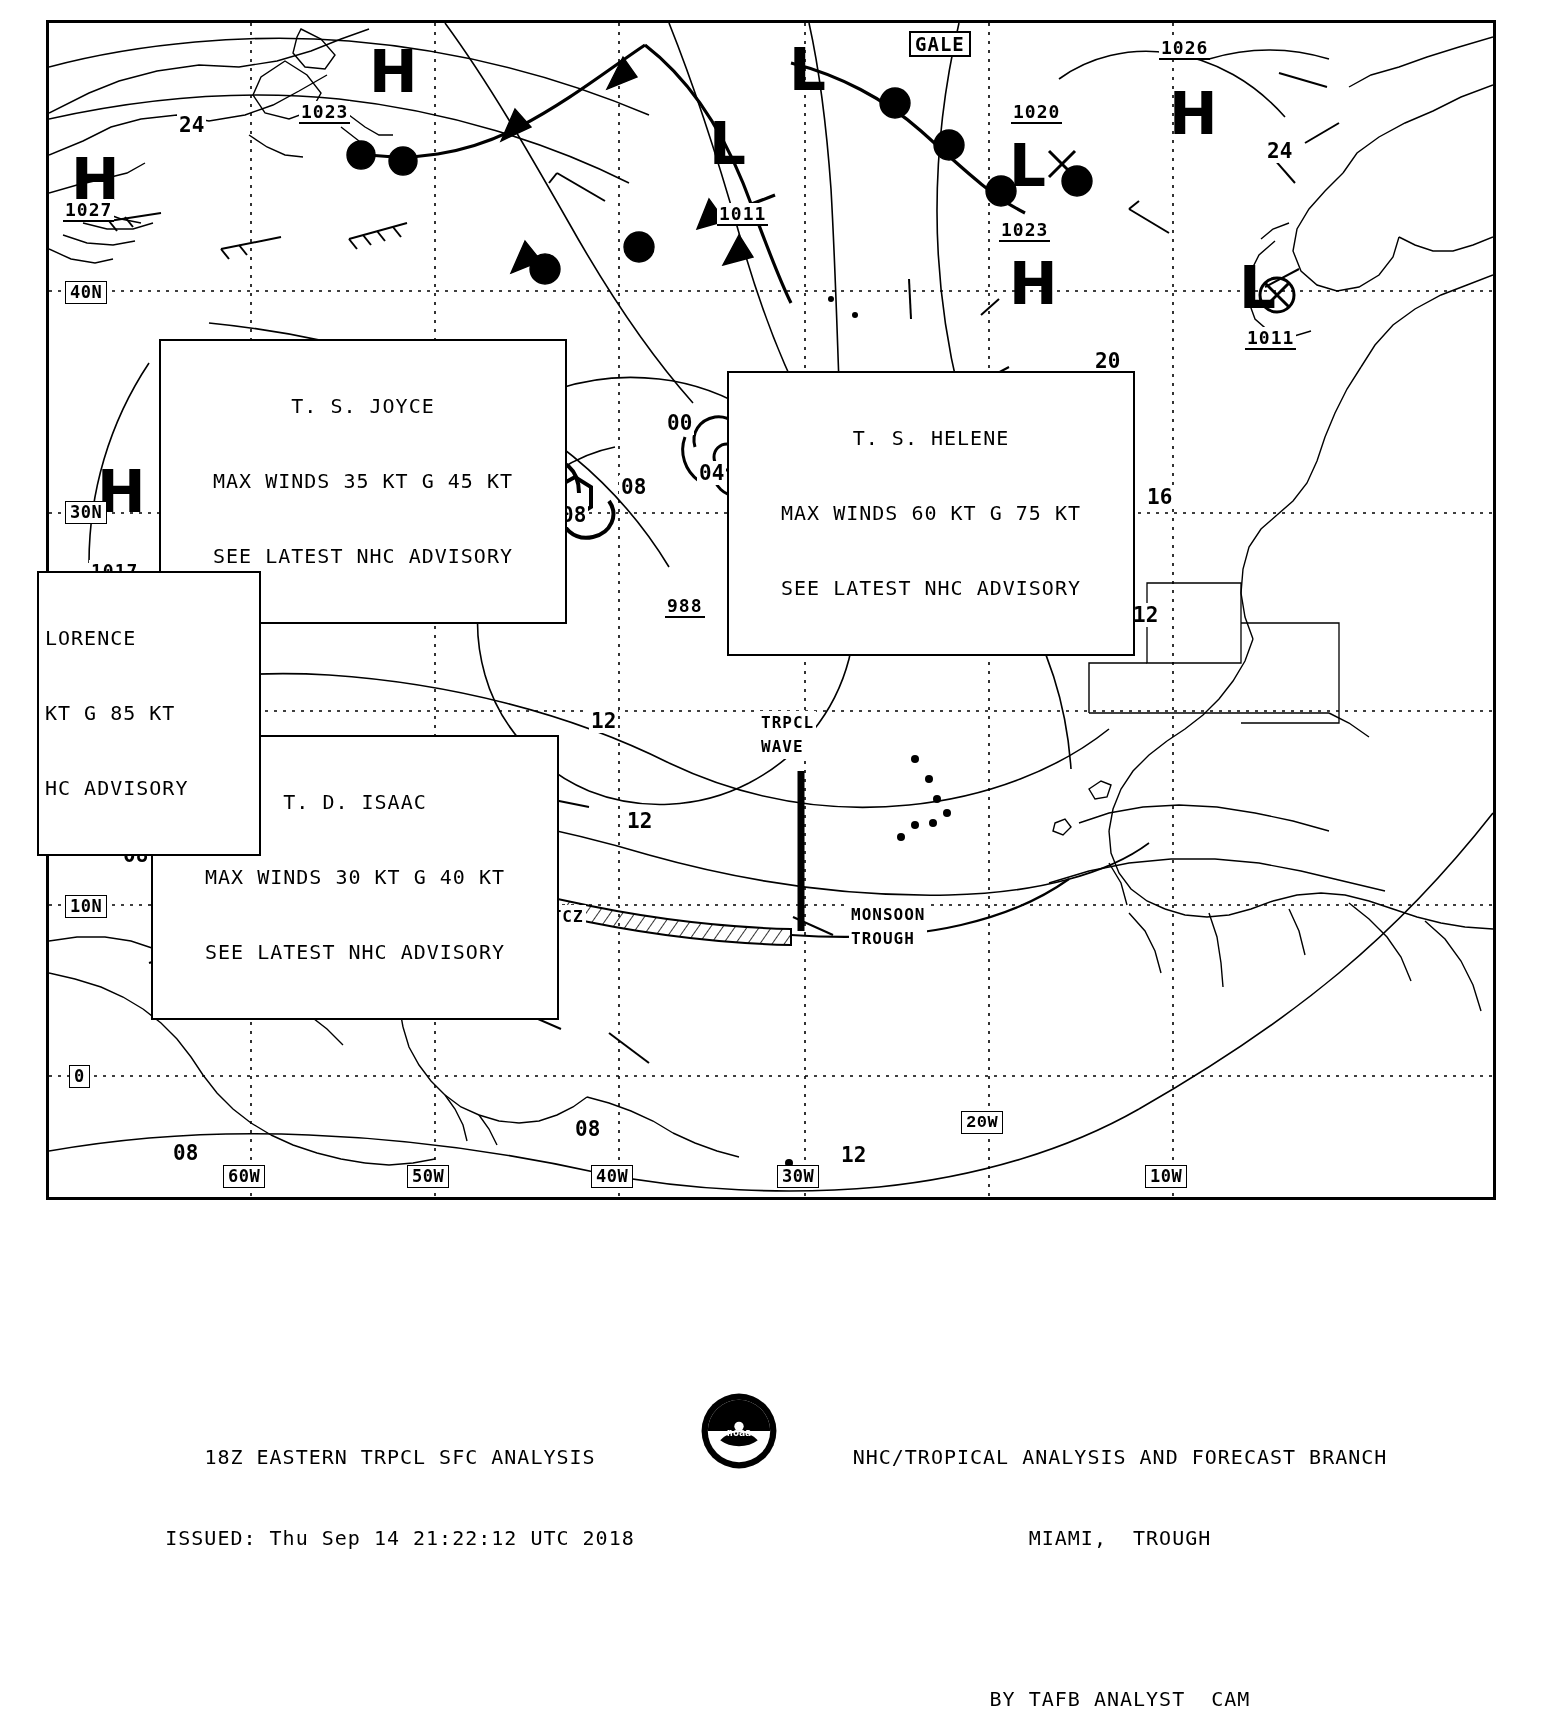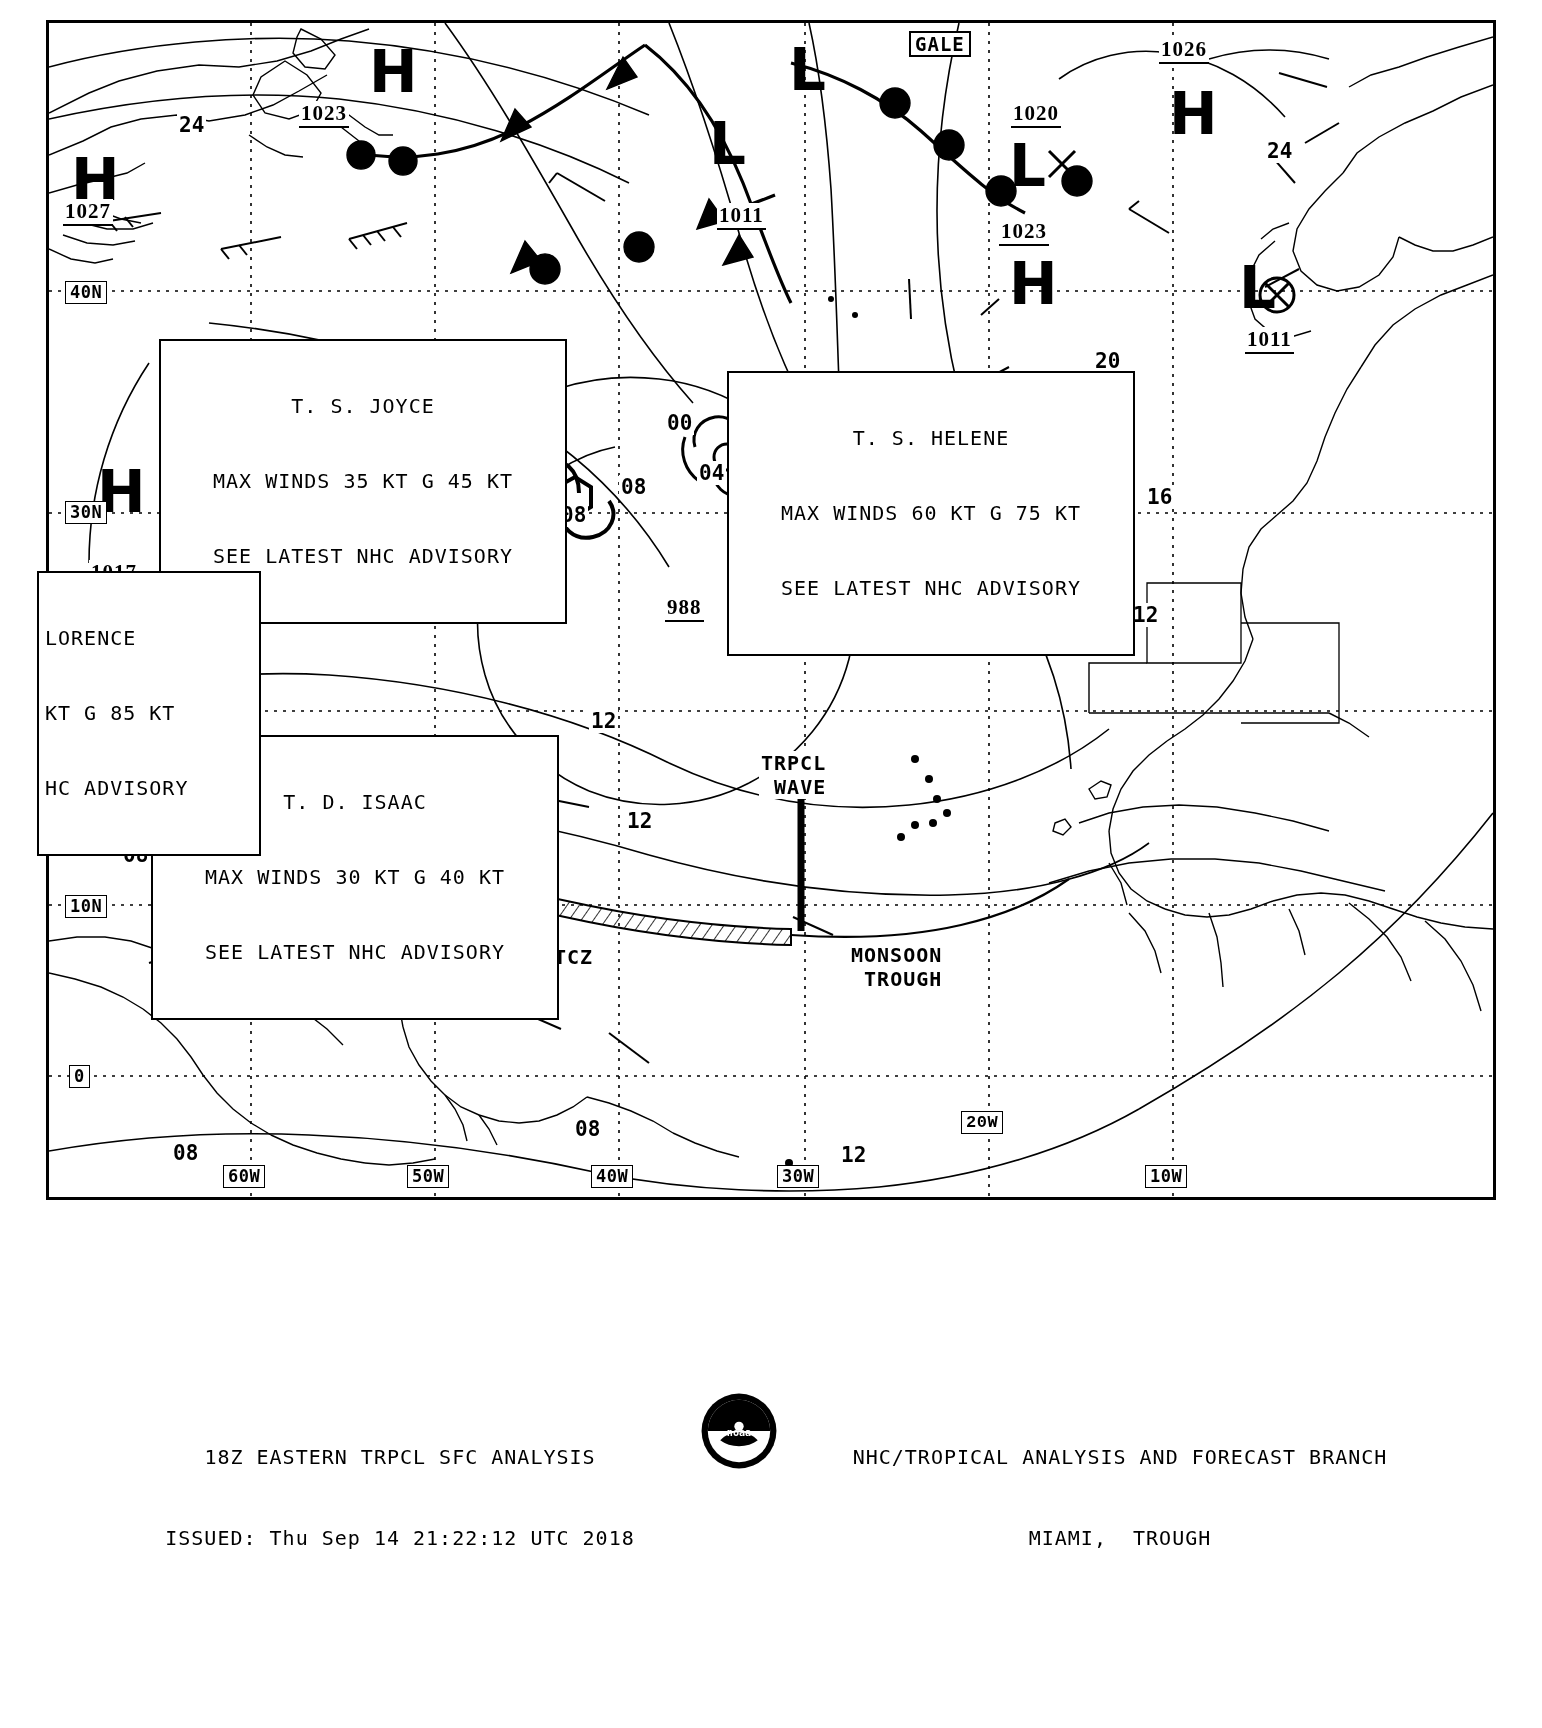--- a/index.html
+++ b/index.html
@@ -23,29 +23,29 @@
   .gridlbl{
     position:absolute;border:1.5px solid #000;background:#fff;
     font-size:17px;line-height:19px;padding:1px 4px;font-weight:bold;
     letter-spacing:0.5px;
   }
   .hl{
     position:absolute;font-family:"DejaVu Sans","Liberation Sans",sans-serif;
     font-weight:bold;font-size:58px;line-height:58px;
   }
   .press{
-    position:absolute;font-size:21px;font-weight:bold;letter-spacing:1px;
-    border-bottom:2px solid #000;background:#fff;padding:0 2px;font-family:Liberation Serif, serif;
+    position:absolute;font-size:18px;font-weight:bold;letter-spacing:1px;
+    border-bottom:2px solid #000;background:#fff;padding:0 2px;
   }
   .isoval{
     position:absolute;font-size:21px;font-weight:bold;background:#fff;padding:0 2px;
   }
   .plain{
-    position:absolute;font-size:20px;font-weight:bold;letter-spacing:1px;
-    background:#fff;padding:0 2px;white-space:pre;text-align:right;line-height:24px;margin-top:40px;
+    position:absolute;font-size:16px;font-weight:bold;letter-spacing:1px;
+    background:#fff;padding:0 2px;white-space:pre;text-align:left;line-height:24px;
   }
   .gale{
     position:absolute;font-size:19px;font-weight:bold;border:2px solid #000;
     background:#fff;padding:0 4px;letter-spacing:1px;
   }
 
   
   .footer{position:absolute;left:0;top:1390px;width:1542px;}
   .f-left{
     position:absolute;left:90px;top:0;width:620px;text-align:center;
@@ -403,18 +403,19 @@
       <path d="M10,50 A40,40 0 0,1 90,50 L50,50 Z" fill="#000"></path>
       <path d="M26,62 C38,48 62,48 74,62 C62,72 38,72 26,62 Z" fill="#000"></path>
       <circle cx="50" cy="44" r="6" fill="#fff"></circle>
       <text x="50" y="57" font-size="13" font-family="DejaVu Sans Mono, monospace" fill="#fff" text-anchor="middle" font-weight="bold">noaa</text>
     </svg>
 
     <div class="f-right">
       <div>NHC/TROPICAL ANALYSIS AND FORECAST BRANCH</div>
       <div>MIAMI,  TROUGH</div>
       <div style="height:26px"></div>
+      <div>BY TAFB ANALYST  CAM</div>
       
     </div>
 
   </div>
 
 </div>
 
 </body></html>

